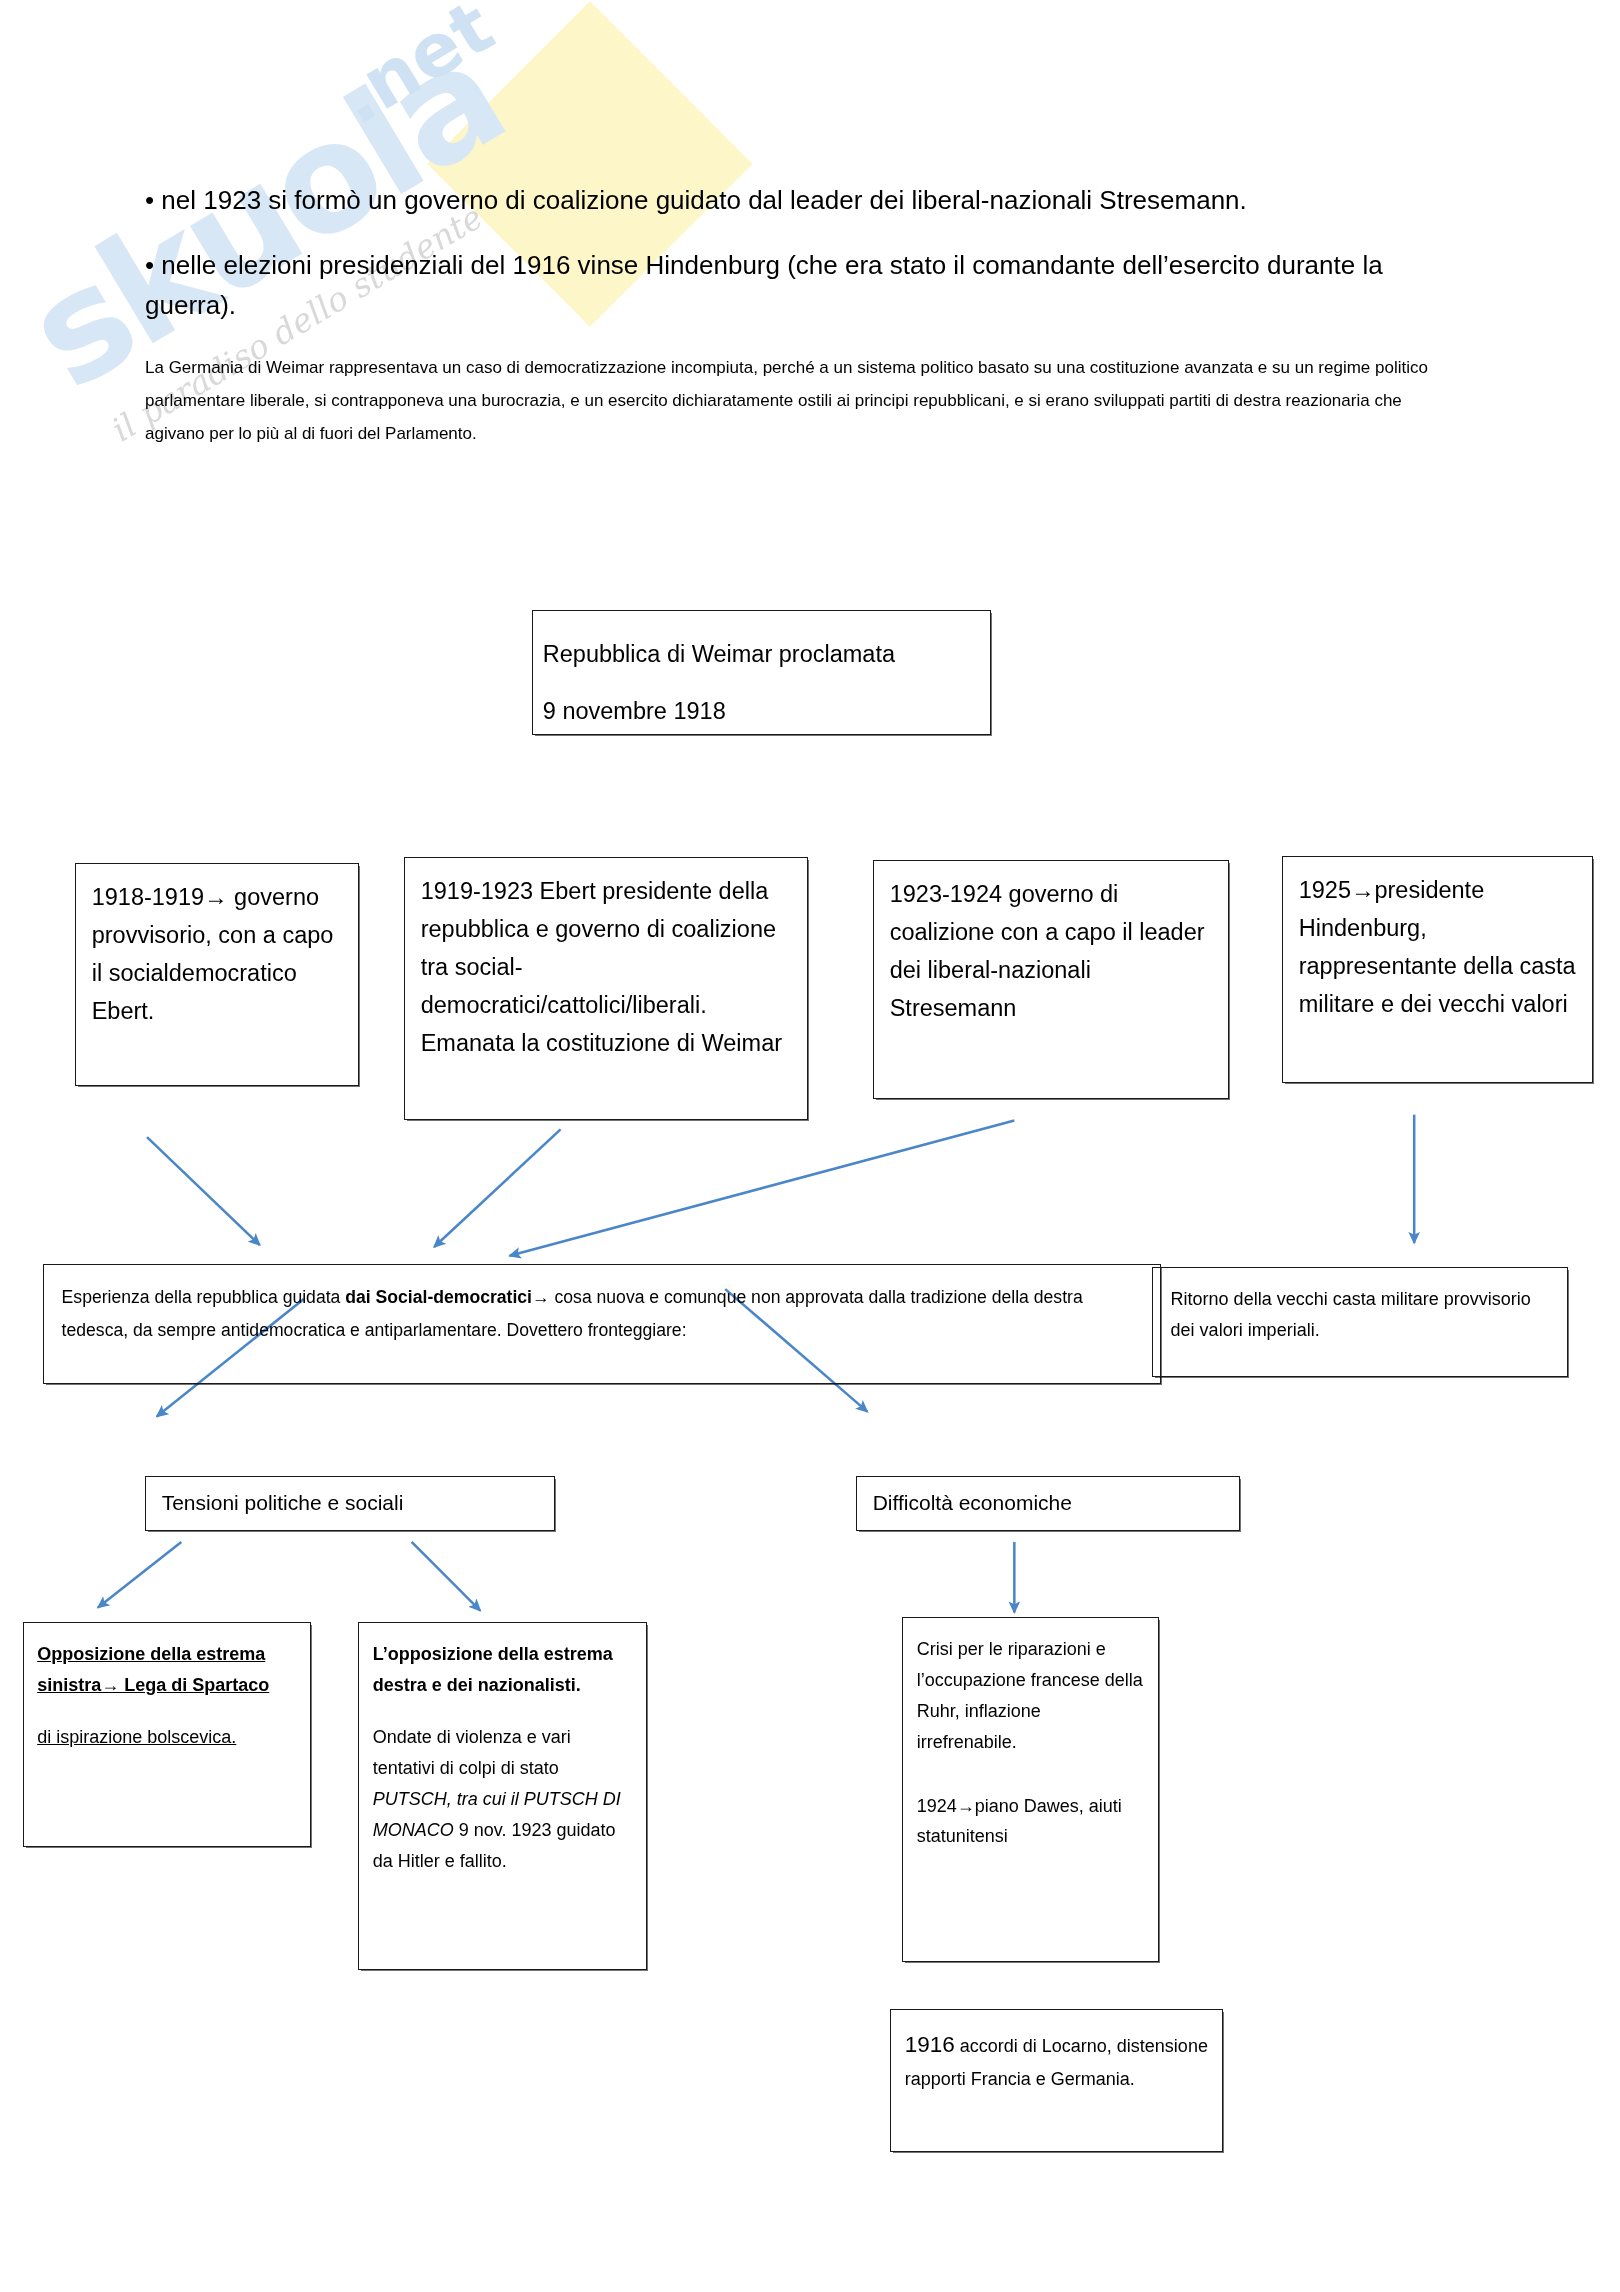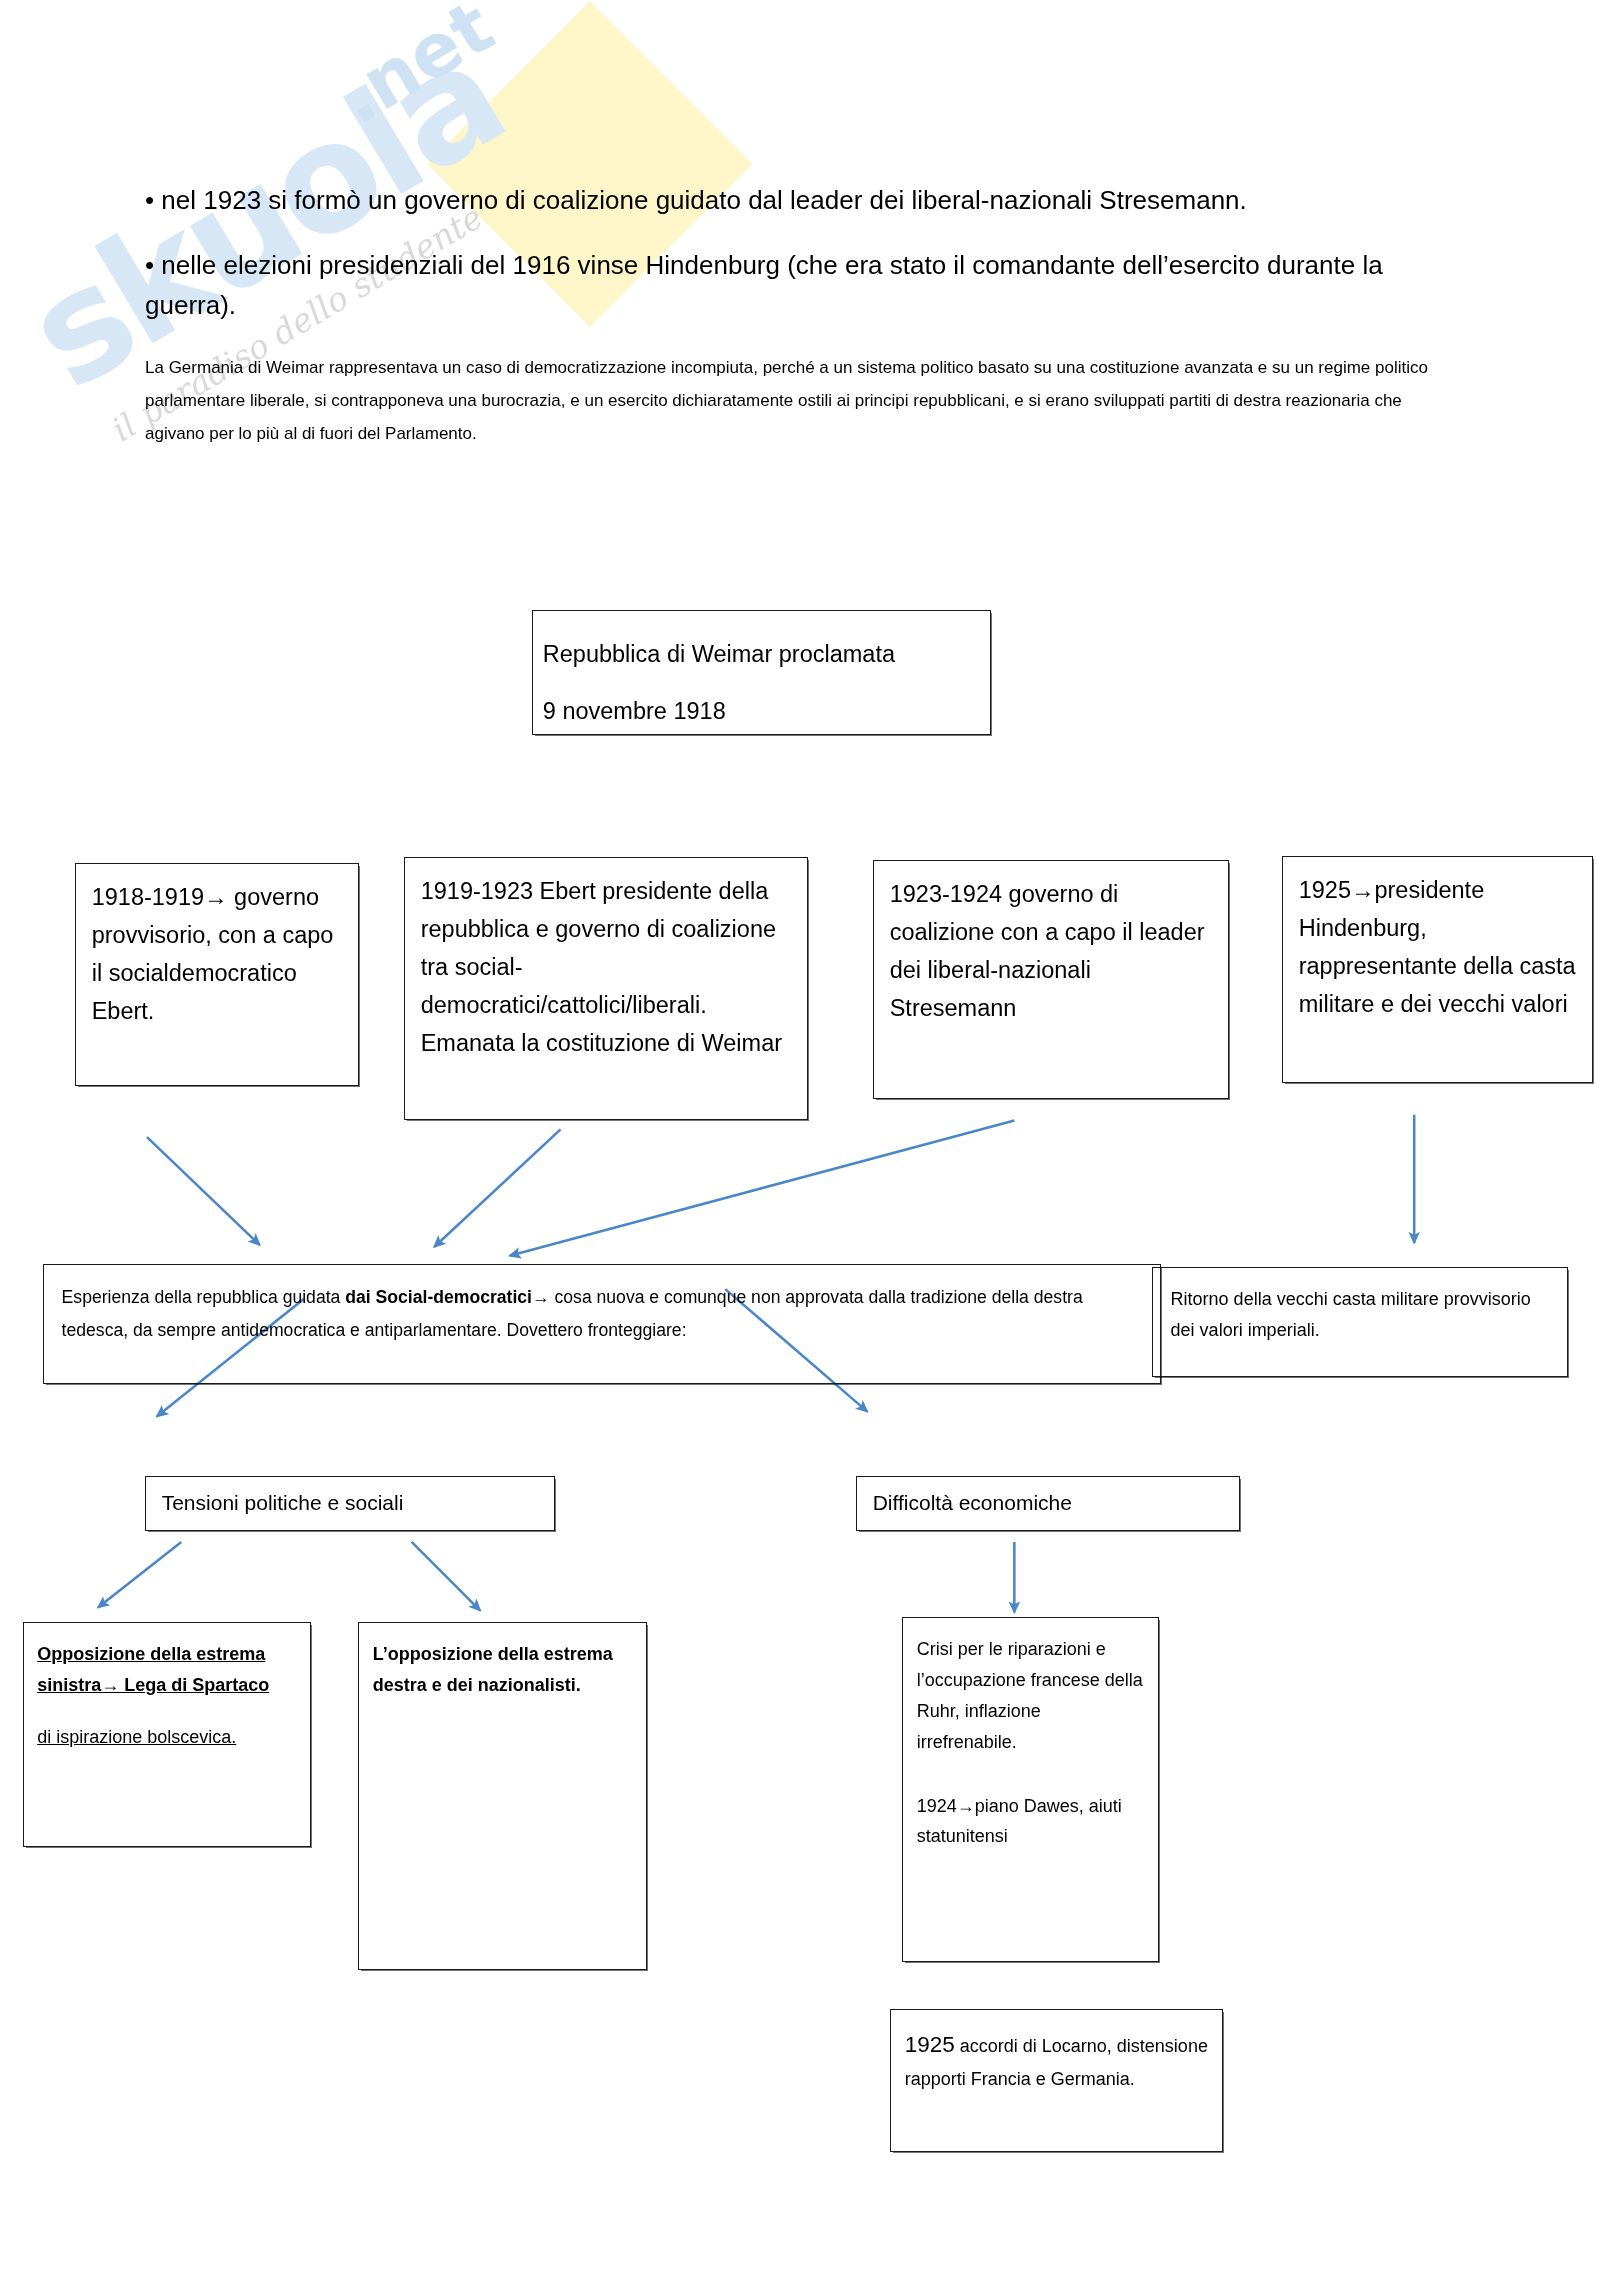--- a/index.html
+++ b/index.html
@@ -127,25 +127,28 @@
   <p class="bt mid">Difficoltà economiche</p>
 </div>
 
 <div class="box" style="left:22.5px;top:1622px;width:288px;height:225px;padding:15.7px 13.7px;text-decoration:underline;">
   <p class="bt sml2"><b>Opposizione della estrema sinistra→ Lega di Spartaco</b></p>
   <p class="bt sml2" style="margin-top:21.6px;">di ispirazione bolscevica.</p>
 </div>
 
 <div class="box" style="left:358px;top:1622px;width:289px;height:348px;padding:15.7px 13.7px;">
   <p class="bt sml2"><b>L’opposizione della estrema destra e dei nazionalisti.</b></p>
+  <p class="bt sml2" style="margin-top:21.6px;">
+    <span>Ondate di violenza e vari tentativi di colpi di stato </span><i>PUTSCH, tra cui il PUTSCH DI MONACO</i><span> 9 nov. 1923 guidato da Hitler e fallito.</span>
+  </p>
 </div>
 
 <div class="box" style="left:902px;top:1617px;width:257px;height:345px;padding:15.7px 13.7px;">
   <p class="bt sml2">Crisi per le riparazioni e l’occupazione francese della Ruhr, inflazione irrefrenabile.</p>
   <p class="bt sml2" style="margin-top:33px;">1924→piano Dawes, aiuti statunitensi</p>
 </div>
 
 <div class="box" style="left:890px;top:2009px;width:333px;height:143px;padding:15.7px 13.7px;">
   <p class="bt sml2">
-    <span style="font-size:22.5px;">1925</span><span> accordi di Locarno, distensione rapporti Francia e Germania.</span>
+    <span style="font-size:22.5px;">1916</span><span> accordi di Locarno, distensione rapporti Francia e Germania.</span>
   </p>
 </div>
 
 
 </body></html>

